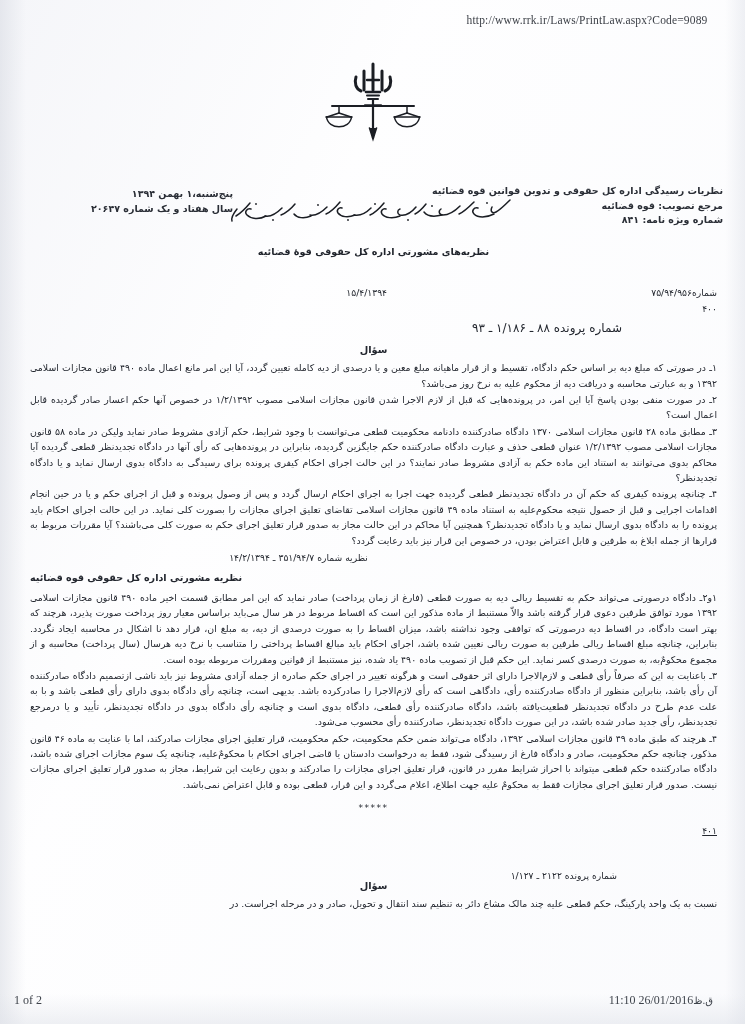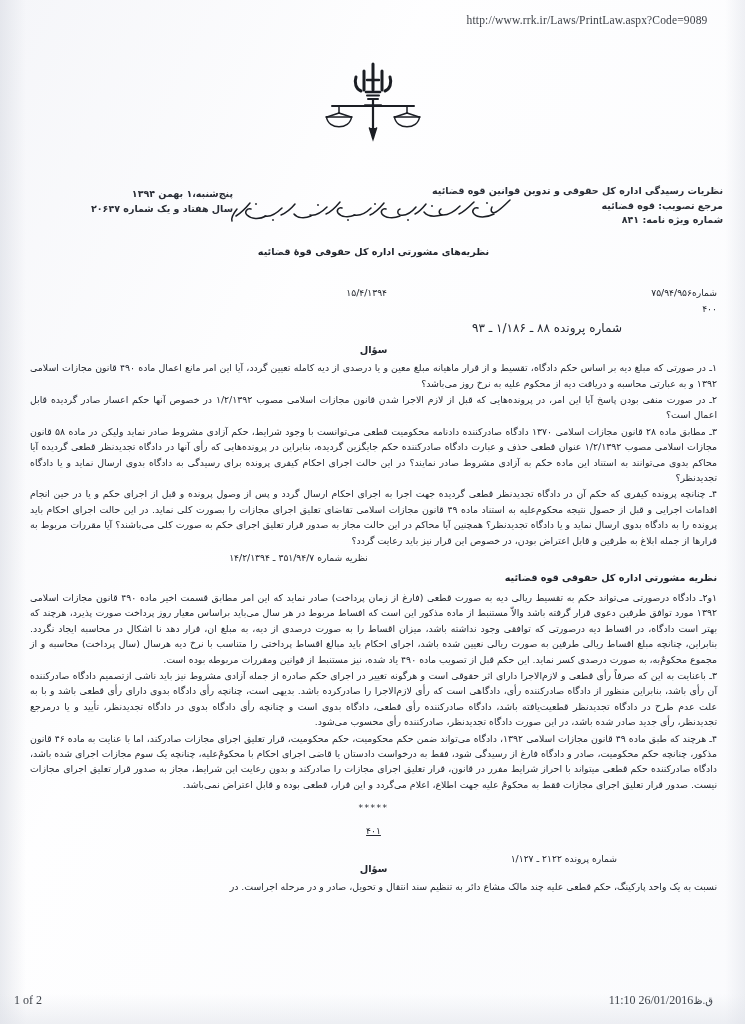--- a/index.html
+++ b/index.html
@@ -211,39 +211,39 @@
   }
   .q-item:last-child { margin-bottom: 0; }
   .opinion-ref {
     text-align: center;
     font-size: 9.2px;
     margin: 2px 0 4px 0;
     padding-right: 150px;
   }
   .answer-title {
     font-weight: bold;
-    text-align: right;
+    text-align: left;
     font-size: 9.6px;
     margin: 4px 0 5px 0;
   }
   .a-item {
     margin: 0 0 1px 0;
     text-align: justify;
   }
   .stars {
     text-align: center;
     letter-spacing: 1.5px;
     font-size: 9px;
     margin: 9px 0 6px 0;
     color: #2a2e36;
   }
   .serial2 {
-    text-align: center;
-    font-size: 9.2px;
-    margin-bottom: 3px;
+    text-align: right;
+    font-size: 9.2px;
+    margin-bottom: 20px;
     text-decoration: underline;
   }
   .case-line2 {
     position: relative;
     height: 15px;
     margin-bottom: 5px;
   }
   .case-num2 {
     position: absolute;
     right: 100px;

